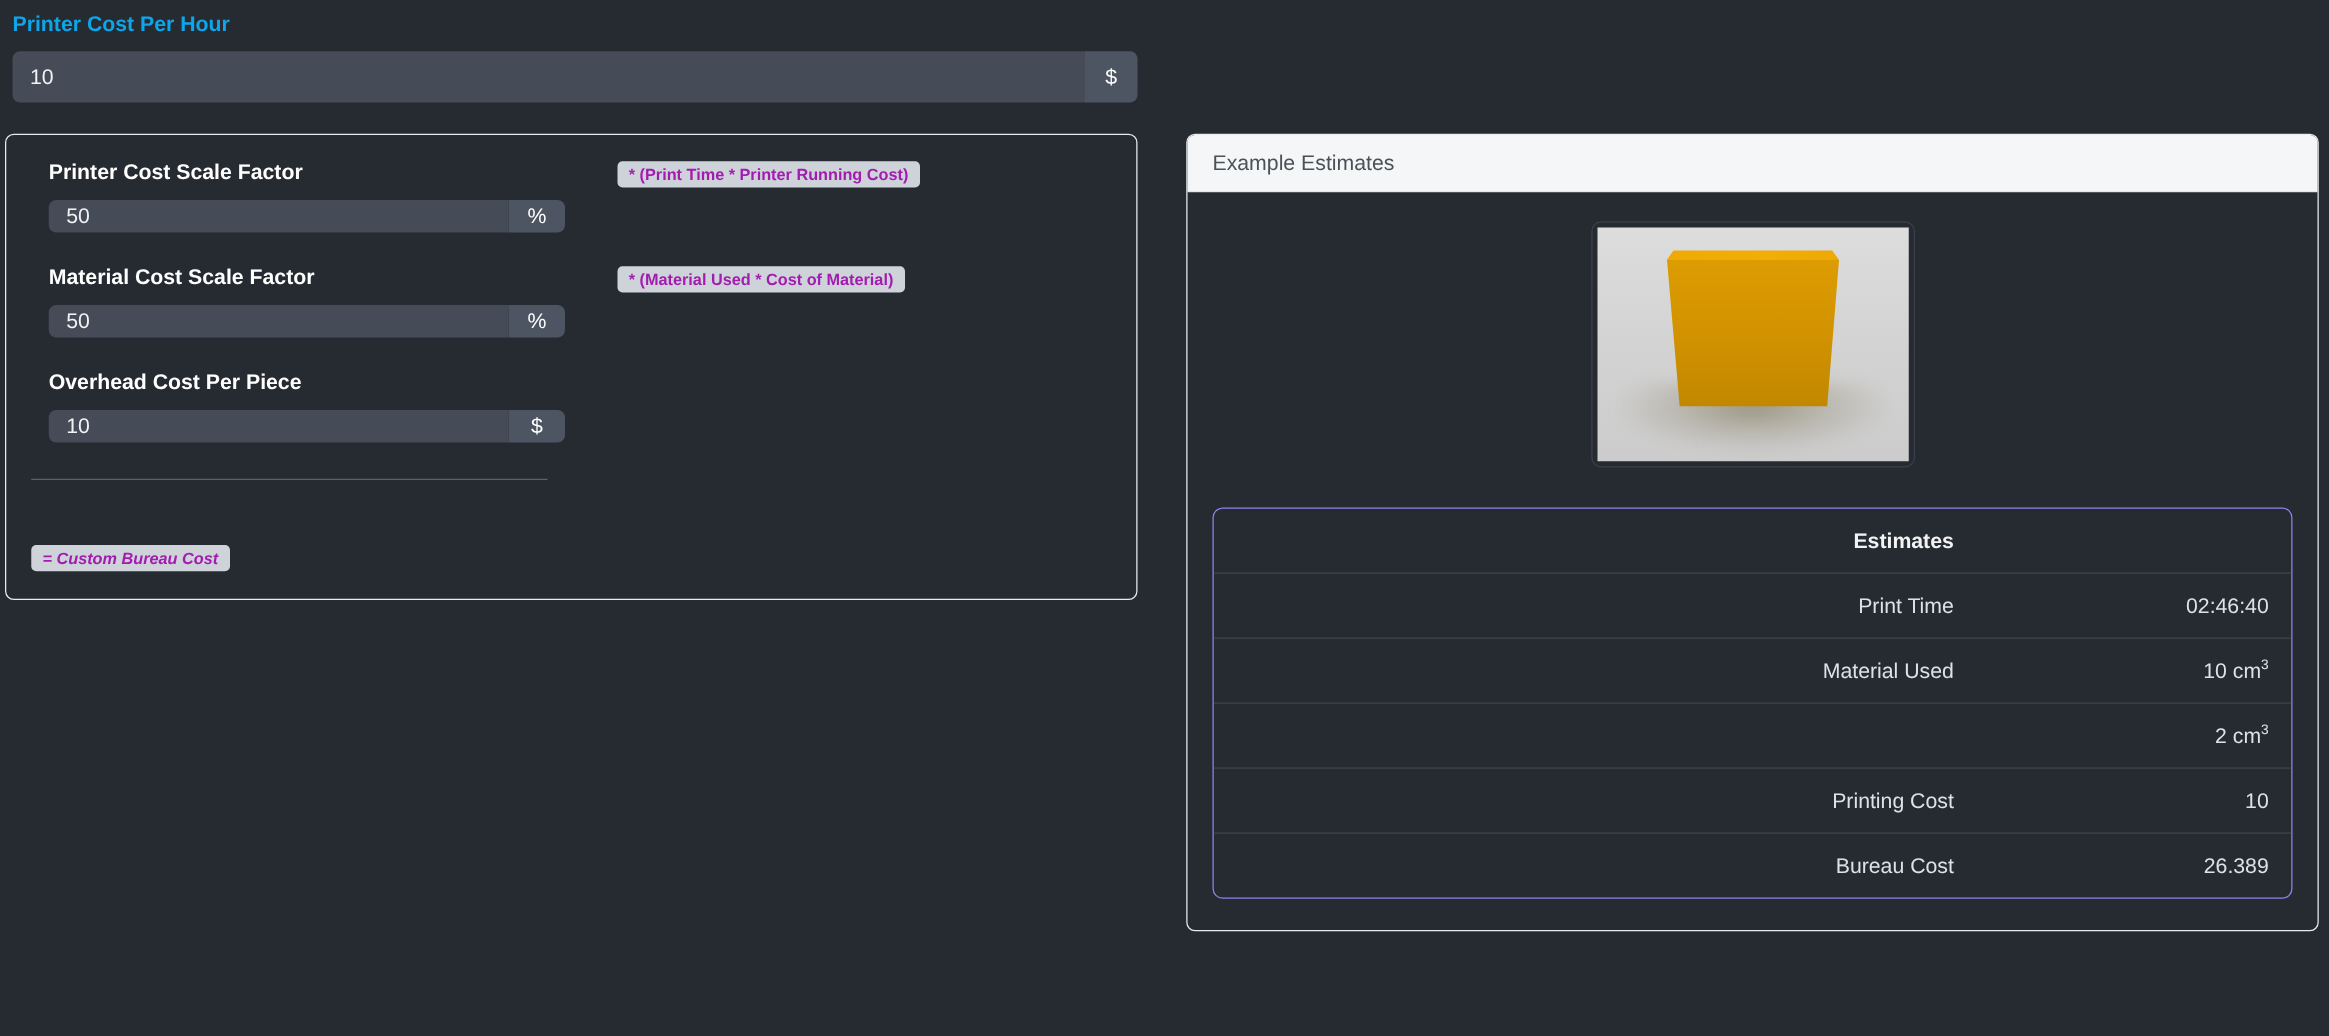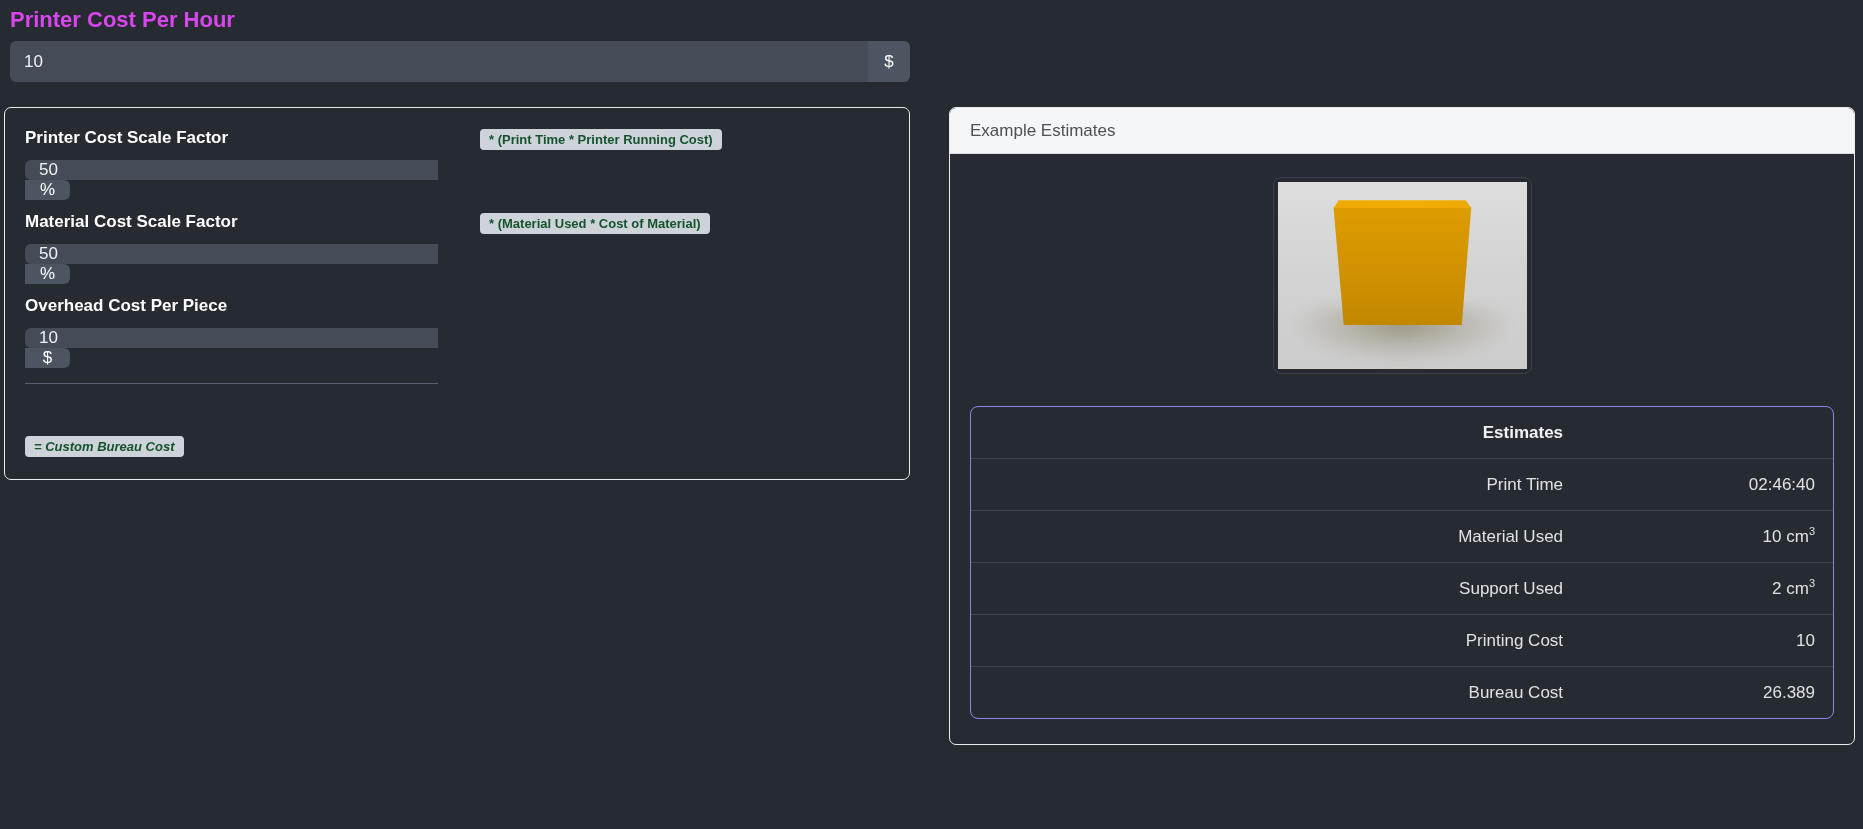--- a/index.html
+++ b/index.html
@@ -6,21 +6,21 @@
   html, body {
     width: 1863px; height: 829px;
     background: #262a31;
     font-family: "Liberation Sans", sans-serif;
     overflow: hidden;
   }
 
   
   .top-section { padding: 10px 0 0 10px; }
   .top-label {
-    color: #d946ef; font-weight: 700; font-size: 22px; line-height: 19px;
+    color: #0ea5e9; font-weight: 700; font-size: 17px; line-height: 19px;
   }
   .input-group { display: flex; margin-top: 12px; }
   .input-group.top { width: 900px; height: 41px; }
   .form-input {
     flex: 1; min-width: 0;
     background: #454b57; border: none; outline: none;
     color: #f1f3f5; font-size: 17px; font-family: "Liberation Sans", sans-serif;
     padding: 0 14px;
     border-radius: 6px 0 0 6px;
   }
@@ -45,31 +45,31 @@
     background: #f5f6f7;
     color: #4b5157;
     font-size: 17px; line-height: 19px;
     padding: 13px 20px;
     border-bottom: 1px solid #d9dcdf;
     border-radius: 6px 6px 0 0;
   }
   .card-body { padding: 20px; }
 
   
-  .fields-grid { display: grid; grid-template-columns: 455px 1fr; }
+  .fields-grid { display: grid; grid-template-columns: 455px 1fr; margin-left: 14px; }
   .field-label {
     color: #ffffff; font-weight: 700; font-size: 17px; line-height: 19px;
     margin-bottom: 13px;
   }
-  .field-input-group { display: flex; width: 413px; height: 26px; margin-bottom: 26px; flex-direction: column; }
+  .field-input-group { display: flex; width: 413px; height: 26px; margin-bottom: 26px; }
   .field-input-group .addon { width: 45px; }
   .badge-cell { padding-top: 1px; }
   .formula-badge {
     display: inline-block;
-    background: #ced3da; color: #14532d;
+    background: #ced3da; color: #a21caf;
     font-size: 13px; font-weight: 700; line-height: 13px;
     padding: 4px 9px;
     border-radius: 4px;
   }
   .divider {
     width: 413px; height: 0;
     border-top: 1px solid #596070;
     margin-top: 3px;
   }
   .result-badge-wrap { margin: 52px 0 2px 0; font-style: italic; }
@@ -202,21 +202,20 @@
           <div class="c1">Print Time</div>
           <div class="c2">02:46:40</div>
         </div>
 
         <div class="etable-row">
           <div class="c1">Material Used</div>
           <div class="c2"><span>10 cm</span><sup>3</sup></div>
         </div>
 
         <div class="etable-row">
-          <div class="c1">Support Used</div>
           <div class="c2"><span>2 cm</span><sup>3</sup></div>
         </div>
 
 
         <div class="etable-row">
           <div class="c1">Printing Cost</div>
           <div class="c2">10</div>
         </div>
 
         <div class="etable-row">

